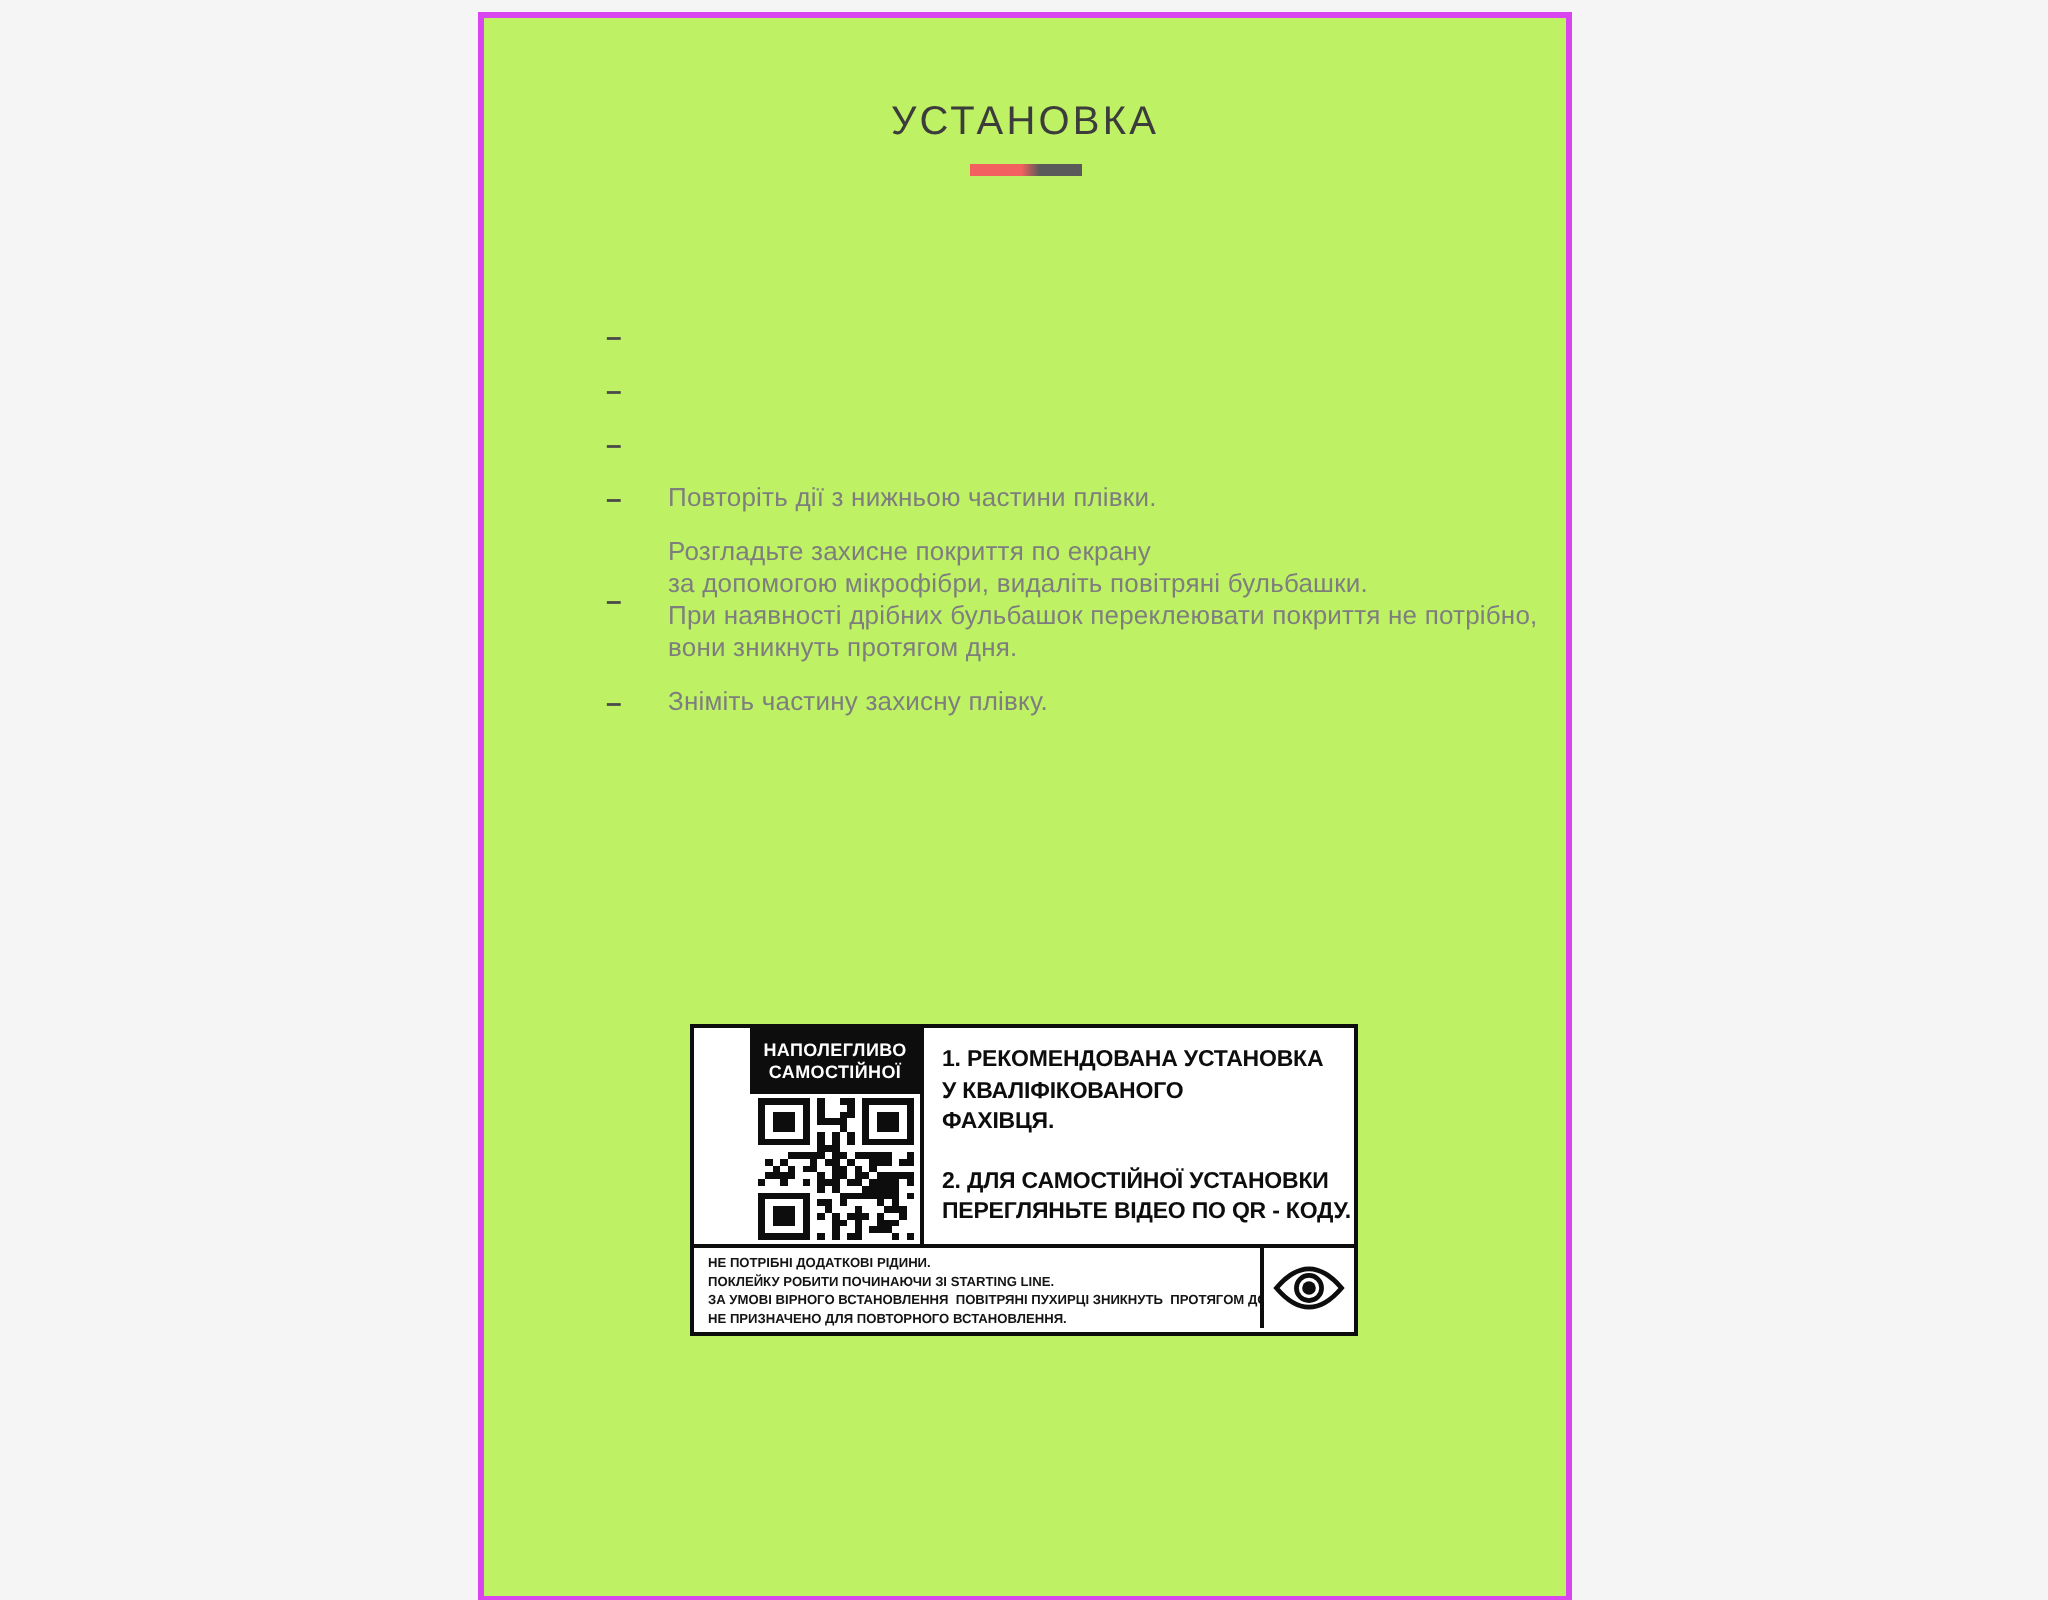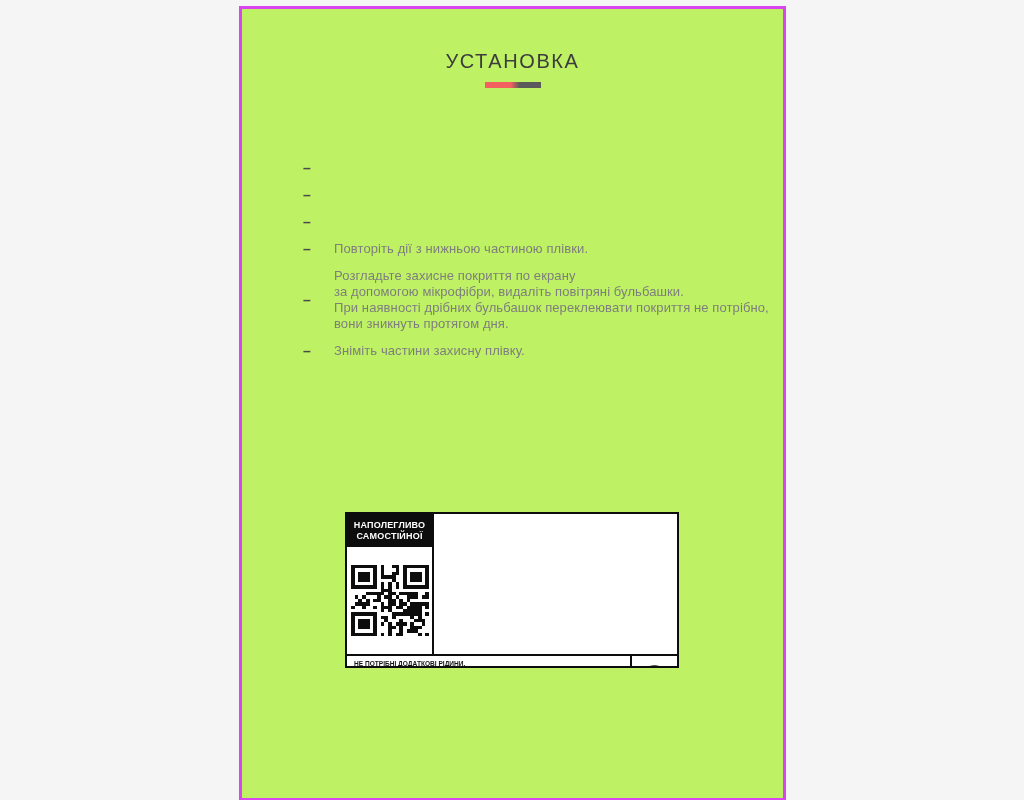--- a/index.html
+++ b/index.html
@@ -59,22 +59,23 @@
   .rec-box {
     position:absolute;
     left:103px; top:503px;
     width:334px; height:156px;
     border:2px solid #0d0d0d;
     background:#fff;
     overflow:hidden;
   }
   .rb-top {
     display:flex;
-    height:142px;
+    height:110px;
     border-bottom:2px solid #0d0d0d;
+    padding-left:28px;
   }
   .rb-left {
     width:87px;
     flex-shrink:0;
     border-right:2px solid #0d0d0d;
     display:flex;
     flex-direction:column;
     align-items:center;
   }
   .rb-badge {
@@ -151,32 +152,32 @@
       <span class="dash">–</span>
     </div>
     <div class="instr-row">
       <span class="dash">–</span>
     </div>
     <div class="instr-row">
       <span class="dash">–</span>
     </div>
     <div class="instr-row">
       <span class="dash">–</span>
-      <span class="instr-text">Повторіть дії з нижньою частиною плівки.</span>
+      <span class="instr-text">Повторіть дії з нижньою частини плівки.</span>
     </div>
     <div class="instr-row">
       <span class="dash">–</span>
       <span class="instr-text">Розгладьте захисне покриття по екрану
 за допомогою мікрофібри, видаліть повітряні бульбашки.
 При наявності дрібних бульбашок переклеювати покриття не потрібно,
 вони зникнуть протягом дня.</span>
     </div>
     <div class="instr-row">
       <span class="dash">–</span>
-      <span class="instr-text">Зніміть частини захисну плівку.</span>
+      <span class="instr-text">Зніміть частину захисну плівку.</span>
     </div>
   </div>
 
   <div class="rec-box">
     <div class="rb-top">
       <div class="rb-left">
         <div class="rb-badge">
           <div>НАПОЛЕГЛИВО</div>
           <div>САМОСТІЙНОЇ</div>
         </div>
@@ -409,20 +410,27 @@
               <rect x="6" y="20" width="1" height="1" fill="#0d0d0d"></rect>
               <rect x="8" y="20" width="1" height="1" fill="#0d0d0d"></rect>
               <rect x="10" y="20" width="1" height="1" fill="#0d0d0d"></rect>
               <rect x="12" y="20" width="1" height="1" fill="#0d0d0d"></rect>
               <rect x="13" y="20" width="1" height="1" fill="#0d0d0d"></rect>
               <rect x="18" y="20" width="1" height="1" fill="#0d0d0d"></rect>
               <rect x="20" y="20" width="1" height="1" fill="#0d0d0d"></rect>
             </svg>
         </div>
       </div>
+      <div class="rb-right">
+        <div class="rb-point">1. РЕКОМЕНДОВАНА УСТАНОВКА
+У КВАЛІФІКОВАНОГО
+ФАХІВЦЯ.</div>
+        <div class="rb-point">2. ДЛЯ САМОСТІЙНОЇ УСТАНОВКИ
+ПЕРЕГЛЯНЬТЕ ВІДЕО ПО QR - КОДУ.</div>
+      </div>
     </div>
     <div class="rb-bottom">
       <div class="rb-notes">
         <div class="rb-notes-inner">НЕ ПОТРІБНІ ДОДАТКОВІ РІДИНИ.
 ПОКЛЕЙКУ РОБИТИ ПОЧИНАЮЧИ ЗІ STARTING LINE.
 ЗА УМОВІ ВІРНОГО ВСТАНОВЛЕННЯ  ПОВІТРЯНІ ПУХИРЦІ ЗНИКНУТЬ  ПРОТЯГОМ ДОБИ.
 НЕ ПРИЗНАЧЕНО ДЛЯ ПОВТОРНОГО ВСТАНОВЛЕННЯ.</div>
       </div>
       <div class="rb-eye">
         <svg width="37" height="24" viewBox="0 0 50 32">

